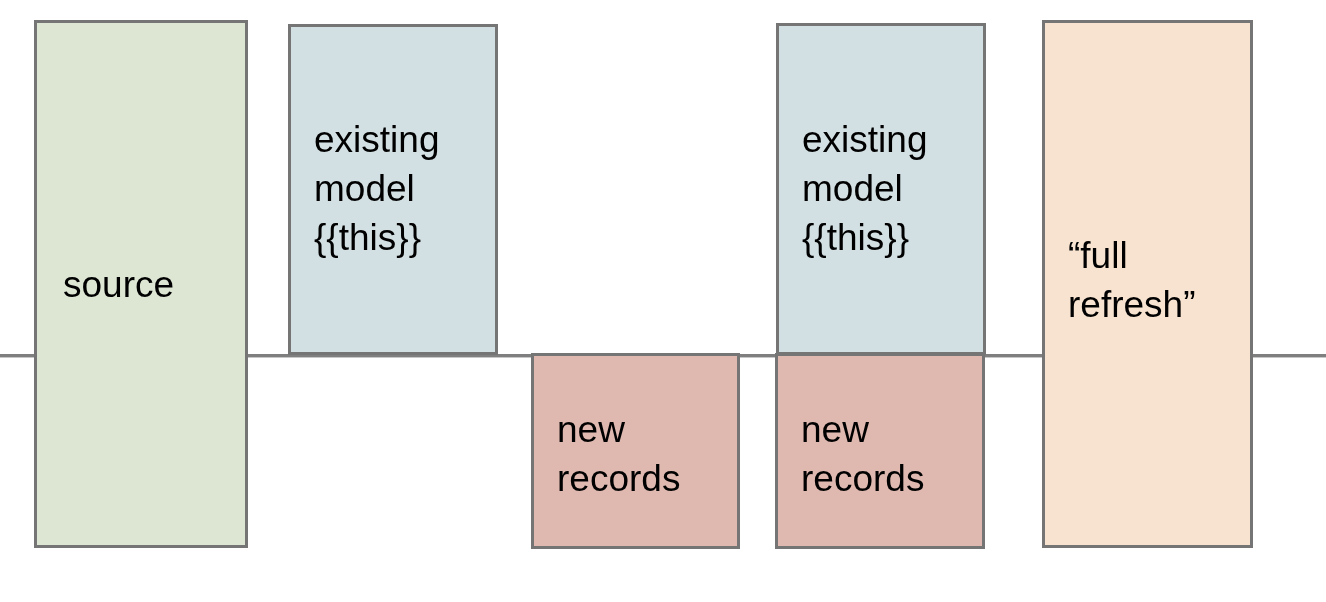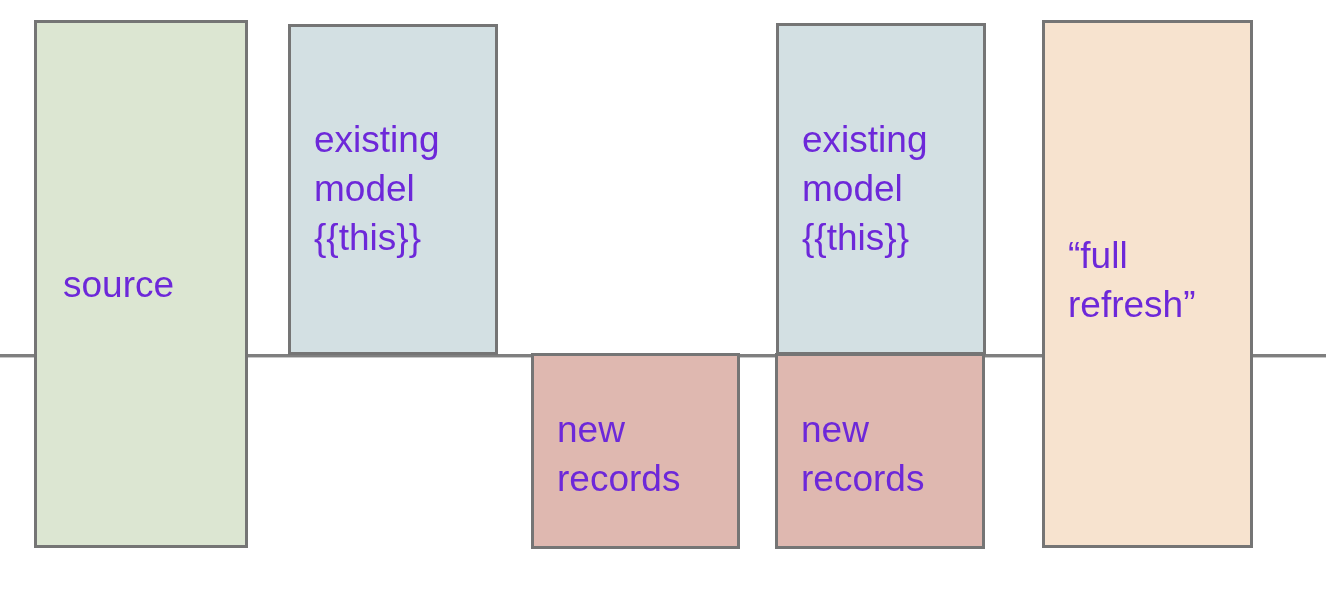--- a/index.html
+++ b/index.html
@@ -36,21 +36,21 @@
     align-items: flex-start;
   }
   .node-label {
     display: block;
     width: 100%;
     box-sizing: border-box;
     padding-left: 23px;
     padding-right: 10px;
     font-size: 37px;
     line-height: 49px;
-    color: #6d28d9;
+    color: #000000;
     text-align: left;
     white-space: pre-line;
     letter-spacing: 0px;
   }
   
   .node-source {
     left: 34px;  top: 20px;  width: 214px; height: 528px;
     background: #dce6d2;
     z-index: 3;
   }

